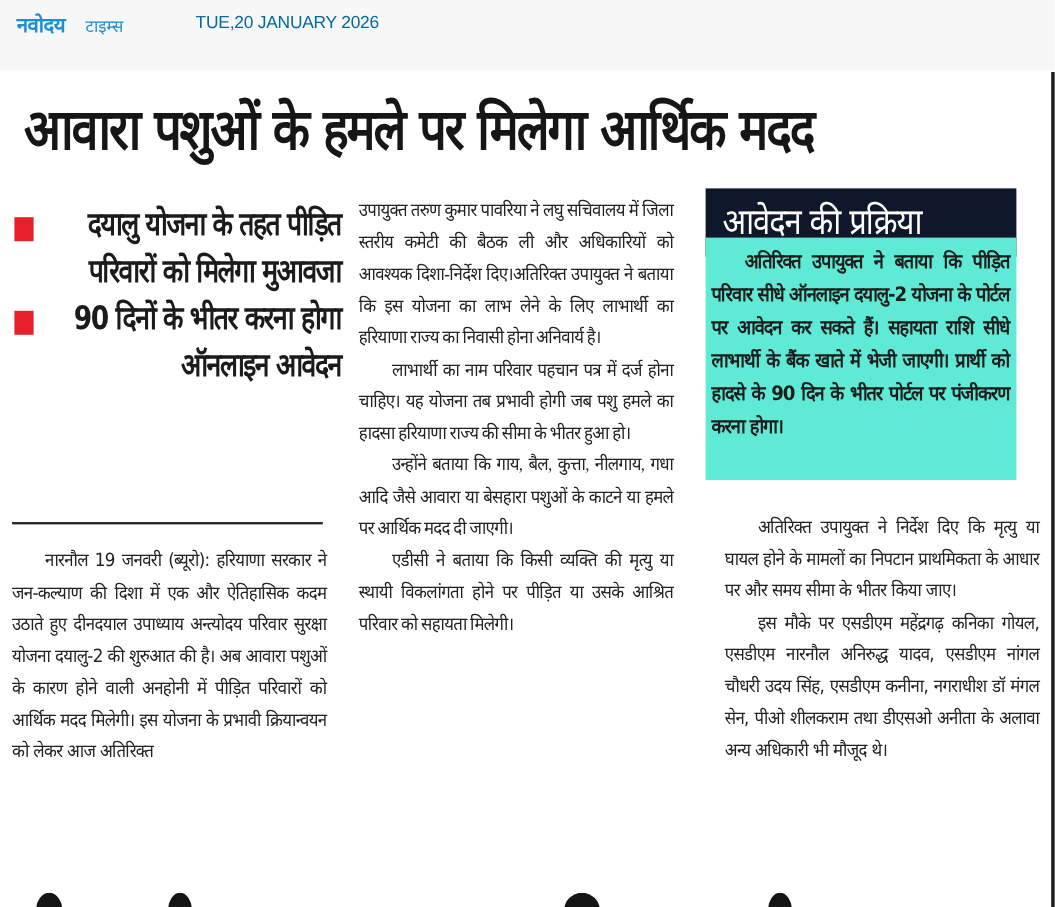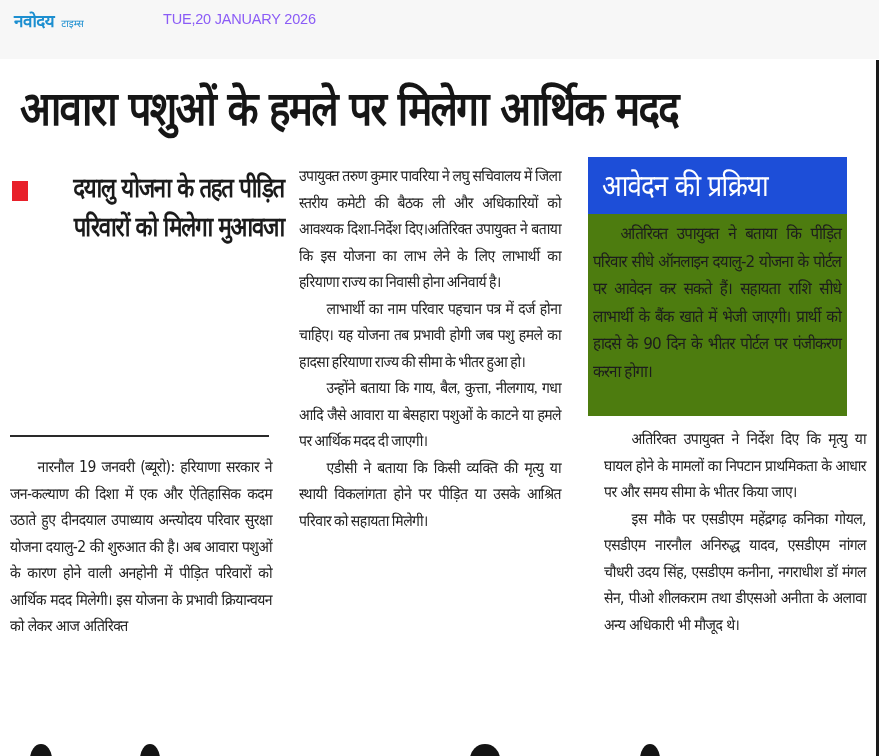--- a/index.html
+++ b/index.html
@@ -12,26 +12,26 @@
     }
     .logo {
       position: absolute; left: 14px; top: 9px; height: 22px;
       display: flex; align-items: baseline; white-space: nowrap;
     }
     .logo-main {
       color: #1d8fd0; font-weight: bold; font-size: 17px; letter-spacing: -0.5px;
       font-family: Liberation Mono, monospace;
     }
     .logo-sub {
-      color: #1d8fd0; font-size: 10px; margin-left: 7px;
+      color: #1d8fd0; font-size: 14px; margin-left: 17px;
       font-family: Liberation Mono, monospace;
     }
     .meta {
       position: absolute; left: 163px; top: 9px;
-      font-family: "Liberation Sans", sans-serif; font-size: 14.5px; color: #8b5cf6;
+      font-family: "Liberation Sans", sans-serif; font-size: 14.5px; color: #0369a1;
       line-height: 20px; letter-spacing: -0.2px;
     }
     .meta div { white-space: nowrap; }
 
     .page {
       position: absolute; left: 0; top: 59px; width: 879px; height: 697px; background: #fff;
     }
     .right-rule {
       position: absolute; left: 876px; top: 60px; width: 3px; height: 697px; background: #1a1a1a;
     }
@@ -64,28 +64,28 @@
     }
     .body-text p { text-indent: 30px; }
     .body-text p.noindent { text-indent: 0; }
     .text-squeeze { transform: scaleX(0.92); transform-origin: left top; width: 108.7%; }
 
     .col1-body { position: absolute; left: 10px; top: 454px; width: 262px; }
     .col2-body { position: absolute; left: 299px; top: 163px; width: 262px; font-family: Liberation Serif, serif; }
 
     .box-title {
       position: absolute; left: 588px; top: 157px; width: 259px; height: 57px;
-      background: #1d4ed8; color: #fff;
+      background: #0f172a; color: #fff;
       font-family: "DejaVu Sans", sans-serif; font-size: 30px; line-height: 57px;
       padding-left: 14px; white-space: nowrap; letter-spacing: -1px;
     }
     .box-title span { display: inline-block; transform: scaleX(0.86); transform-origin: left center; }
     .box-body {
-      position: absolute; left: 588px; top: 214px; width: 259px; height: 202px;
-      background: #4d7c0f; padding: 6px 6px 0 5px;
+      position: absolute; left: 588px; top: 198px; width: 259px; height: 202px;
+      background: #5eead4; padding: 6px 6px 0 5px; font-weight: bold;
     }
     .box-text {
       font-family: "DejaVu Sans", sans-serif; font-size: 16.5px; line-height: 27.5px; color: #1d1d1d;
       letter-spacing: -1px; text-align: justify;
     }
     .box-text p { text-indent: 30px; }
 
     .col3-body { position: absolute; left: 604px; top: 426px; width: 262px; }
 
     .bottom-strip {
@@ -110,20 +110,24 @@
 
 <div class="page"></div>
 <div class="right-rule"></div>
 
 <h1 class="headline">आवारा पशुओं के हमले पर मिलेगा आर्थिक मदद</h1>
 
 <div class="highlights">
   <div class="hl-item">
     <span class="hl-bullet"></span>
     <div class="hl-text">दयालु योजना के तहत पीड़ित परिवारों को मिलेगा मुआवजा</div>
+  </div>
+  <div class="hl-item">
+    <span class="hl-bullet"></span>
+    <div class="hl-text">90 दिनों के भीतर करना होगा ऑनलाइन आवेदन</div>
   </div>
 </div>
 <div class="hl-divider"></div>
 
 <div class="col1-body body-text">
   <div class="text-squeeze">
     <p>नारनौल 19 जनवरी (ब्यूरो): हरियाणा सरकार ने जन-कल्याण की दिशा में एक और ऐतिहासिक कदम उठाते हुए दीनदयाल उपाध्याय अन्त्योदय परिवार सुरक्षा योजना दयालु-2 की शुरुआत की है। अब आवारा पशुओं के कारण होने वाली अनहोनी में पीड़ित परिवारों को आर्थिक मदद मिलेगी। इस योजना के प्रभावी क्रियान्वयन को लेकर आज अतिरिक्त</p>
   </div>
 </div>
 

